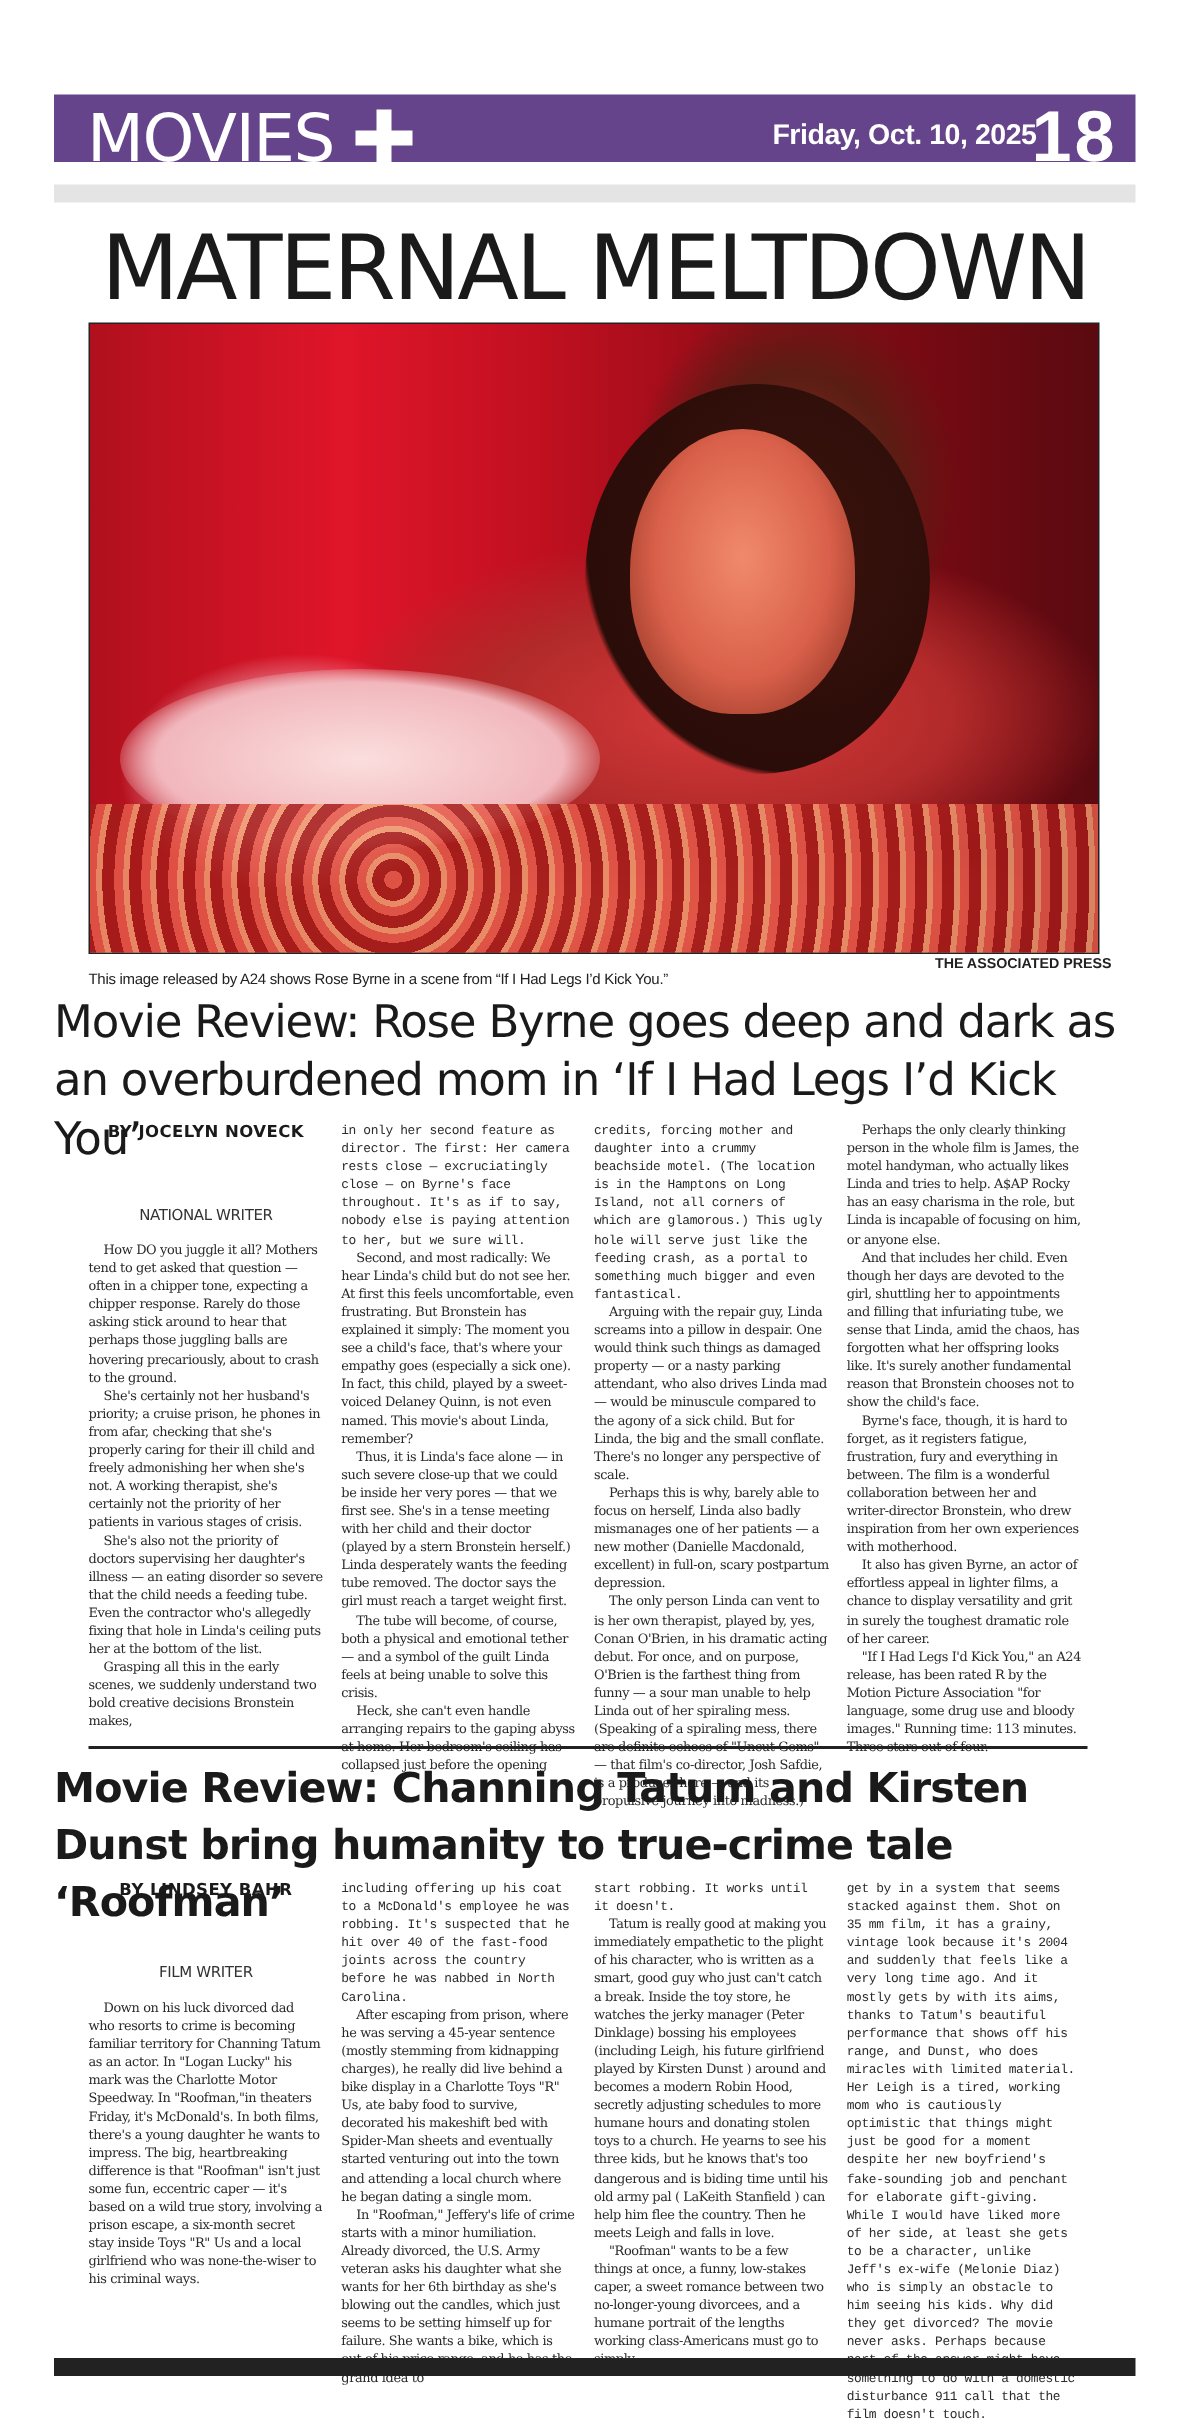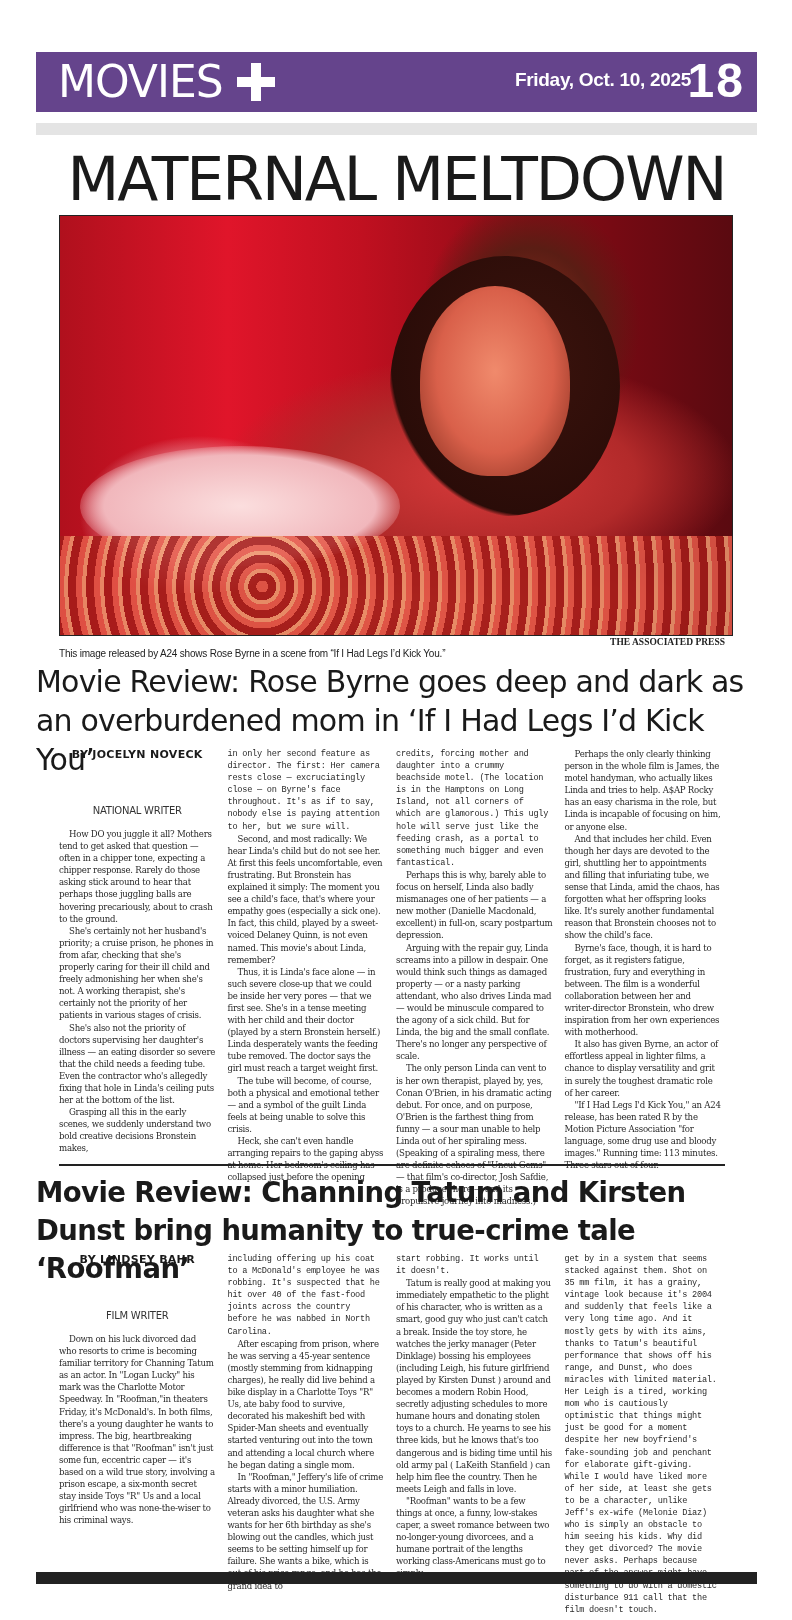--- a/index.html
+++ b/index.html
@@ -1,20 +1,20 @@
 <!DOCTYPE html>
 <html><head>
 <meta charset="utf-8">
 <style>
   * { box-sizing: border-box; margin: 0; padding: 0; }
   html, body { width: 792px; height: 1620px; background: #ffffff; overflow: hidden; }
   body { position: relative; font-family: "DejaVu Serif", serif; color: #222; }
 
   .header-bar {
-    position: absolute; left: 36px; top: 52px; width: 721px; height: 60px;
+    position: absolute; left: 36px; top: 63px; width: 721px; height: 45px;
     background: #65448c; color: #fff;
   }
   .section-name {
     position: absolute; left: 22px; top: 4px;
     font-family: "DejaVu Sans", sans-serif; font-size: 44px; font-weight: normal;
     letter-spacing: -1px; line-height: 52px;
   }
   .plus-icon {
     display: inline-block; position: relative; width: 38px; height: 38px;
     margin-left: 14px; vertical-align: -4px;
@@ -65,22 +65,22 @@
   }
   .photo .bedspread {
     position: absolute; left: 0; top: 320px; width: 674px; height: 101px;
     background:
       repeating-radial-gradient(circle at 30% 50%, #e65a4a 0 6px, #a51d1a 6px 14px, #f09a70 14px 18px),
       #b02020;
     opacity: 0.85;
   }
 
   .photo-credit {
-    position: absolute; right: 67px; top: 637px;
-    font-family: Liberation Serif, serif; font-weight: bold; font-size: 9.5px; color: #222;
+    position: absolute; right: 51px; top: 637px;
+    font-family: Liberation Sans, sans-serif; font-weight: bold; font-size: 9.5px; color: #222;
   }
   .photo-caption {
     position: absolute; left: 59px; top: 648px;
     font-family: "Liberation Sans", sans-serif; font-size: 10px; color: #222;
     letter-spacing: -0.2px;
   }
 
   .review-headline {
     position: absolute; left: 36px; width: 721px; 
     font-family: "DejaVu Sans", sans-serif; color: #1a1a1a;
@@ -149,22 +149,22 @@
   </div>
   <div class="col">
     <p class="cont">in only her second feature as director. The first: Her camera rests close — excruciatingly close — on Byrne's face throughout. It's as if to say, nobody else is paying attention to her, but we sure will.</p>
     <p>Second, and most radically: We hear Linda's child but do not see her. At first this feels uncomfortable, even frustrating. But Bronstein has explained it simply: The moment you see a child's face, that's where your empathy goes (especially a sick one). In fact, this child, played by a sweet-voiced Delaney Quinn, is not even named. This movie's about Linda, remember?</p>
     <p>Thus, it is Linda's face alone — in such severe close-up that we could be inside her very pores — that we first see. She's in a tense meeting with her child and their doctor (played by a stern Bronstein herself.) Linda desperately wants the feeding tube removed. The doctor says the girl must reach a target weight first.</p>
     <p>The tube will become, of course, both a physical and emotional tether — and a symbol of the guilt Linda feels at being unable to solve this crisis.</p>
     <p>Heck, she can't even handle arranging repairs to the gaping abyss at home. Her bedroom's ceiling has collapsed just before the opening</p>
   </div>
   <div class="col">
     <p class="cont">credits, forcing mother and daughter into a crummy beachside motel. (The location is in the Hamptons on Long Island, not all corners of which are glamorous.) This ugly hole will serve just like the feeding crash, as a portal to something much bigger and even fantastical.</p>
+    <p>Arguing with the repair guy, Linda screams into a pillow in despair. One would think such things as damaged property — or a nasty parking attendant, who also drives Linda mad — would be minuscule compared to the agony of a sick child. But for Linda, the big and the small conflate. There's no longer any perspective of scale.</p>
     <p>Perhaps this is why, barely able to focus on herself, Linda also badly mismanages one of her patients — a new mother (Danielle Macdonald, excellent) in full-on, scary postpartum depression.</p>
-    <p>Arguing with the repair guy, Linda screams into a pillow in despair. One would think such things as damaged property — or a nasty parking attendant, who also drives Linda mad — would be minuscule compared to the agony of a sick child. But for Linda, the big and the small conflate. There's no longer any perspective of scale.</p>
     <p>The only person Linda can vent to is her own therapist, played by, yes, Conan O'Brien, in his dramatic acting debut. For once, and on purpose, O'Brien is the farthest thing from funny — a sour man unable to help Linda out of her spiraling mess. (Speaking of a spiraling mess, there are definite echoes of "Uncut Gems" — that film's co-director, Josh Safdie, is a producer here — and its propulsive journey into madness.)</p>
   </div>
   <div class="col">
     <p>Perhaps the only clearly thinking person in the whole film is James, the motel handyman, who actually likes Linda and tries to help. A$AP Rocky has an easy charisma in the role, but Linda is incapable of focusing on him, or anyone else.</p>
     <p>And that includes her child. Even though her days are devoted to the girl, shuttling her to appointments and filling that infuriating tube, we sense that Linda, amid the chaos, has forgotten what her offspring looks like. It's surely another fundamental reason that Bronstein chooses not to show the child's face.</p>
     <p>Byrne's face, though, it is hard to forget, as it registers fatigue, frustration, fury and everything in between. The film is a wonderful collaboration between her and writer-director Bronstein, who drew inspiration from her own experiences with motherhood.</p>
     <p>It also has given Byrne, an actor of effortless appeal in lighter films, a chance to display versatility and grit in surely the toughest dramatic role of her career.</p>
     <p>"If I Had Legs I'd Kick You," an A24 release, has been rated R by the Motion Picture Association "for language, some drug use and bloody images." Running time: 113 minutes. Three stars out of four.</p>
   </div>
 </div>

